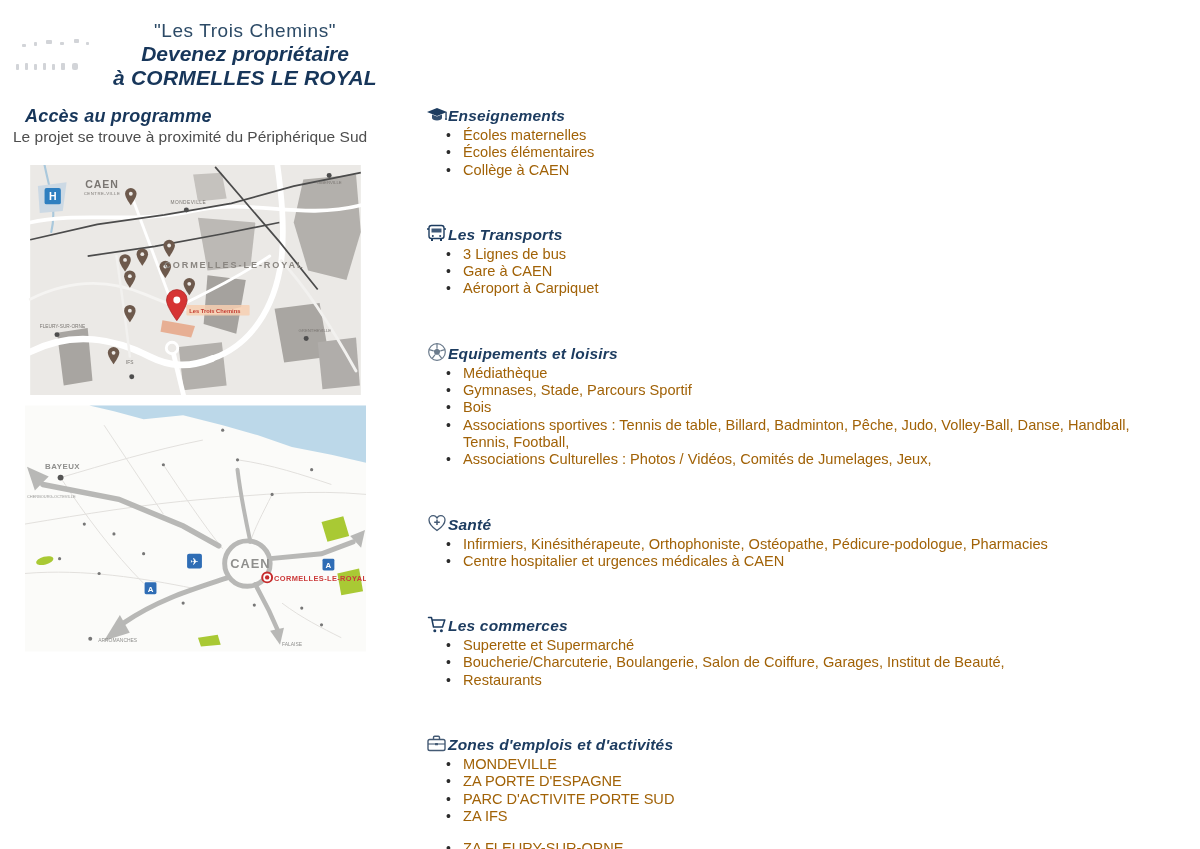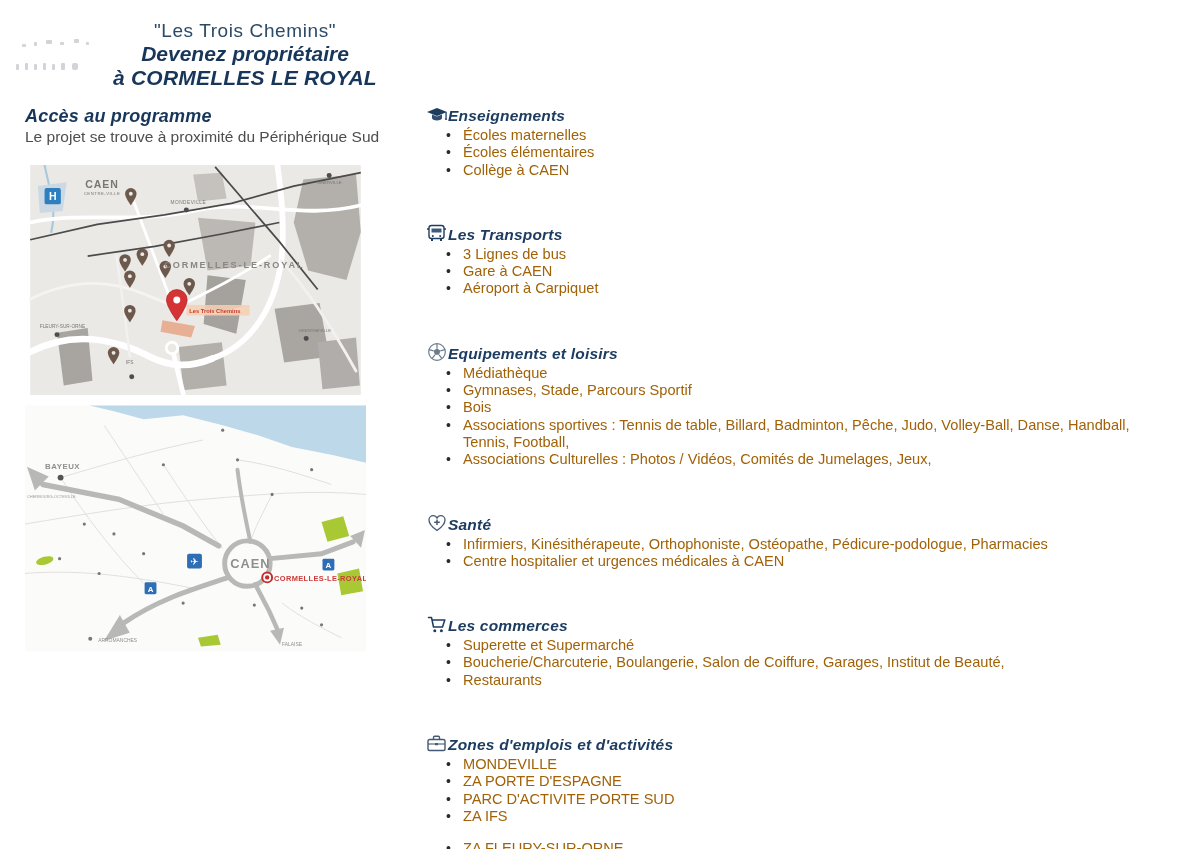--- a/index.html
+++ b/index.html
@@ -11,21 +11,21 @@
   .page{position:absolute;inset:0;}
 
   
   .logo-faint{position:absolute;left:8px;top:30px;width:112px;height:58px;opacity:.55;filter:blur(.6px);}
   .title-block{position:absolute;left:92px;top:20px;width:306px;text-align:center;color:#1d3c60;}
   .title-line1{font-size:19px;letter-spacing:.6px;color:#2c4a66;}
   .title-line2,.title-line3{font-size:21px;font-weight:bold;font-style:italic;color:#17365a;line-height:24px;}
   .title-line3{letter-spacing:.2px;}
 
   .access-heading{position:absolute;left:25px;top:106px;font-size:18px;font-weight:bold;font-style:italic;color:#17365a;letter-spacing:.2px;text-align:right;}
-  .access-subtitle{position:absolute;left:25px;top:128px;font-size:15.5px;color:#4e4e4e;}
+  .access-subtitle{position:absolute;left:13px;top:128px;font-size:15.5px;color:#4e4e4e;}
 
   
   .map1{position:absolute;left:25px;top:165px;width:341px;height:230px;}
   .map2{position:absolute;left:25px;top:404px;width:341px;height:249px;}
   svg text{font-family:"Liberation Sans", sans-serif;}
 
   
   .sections{position:absolute;left:425px;top:60px;width:770px;}
   .sect{margin-bottom:13px;}
   .sect-head{display:flex;align-items:flex-end;margin-bottom:2px;margin-top:44px;}

